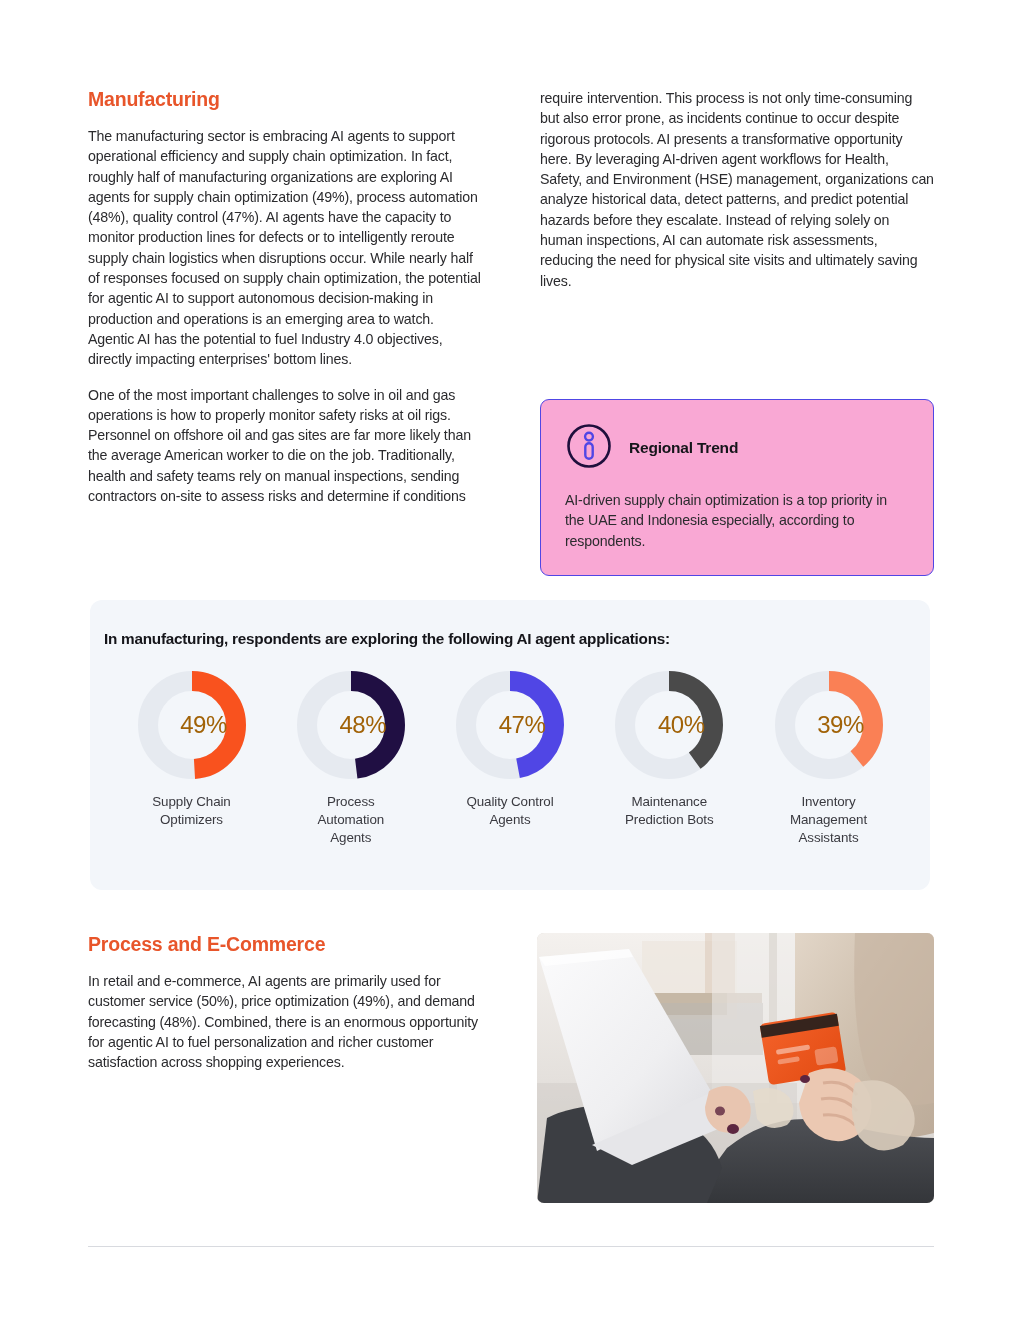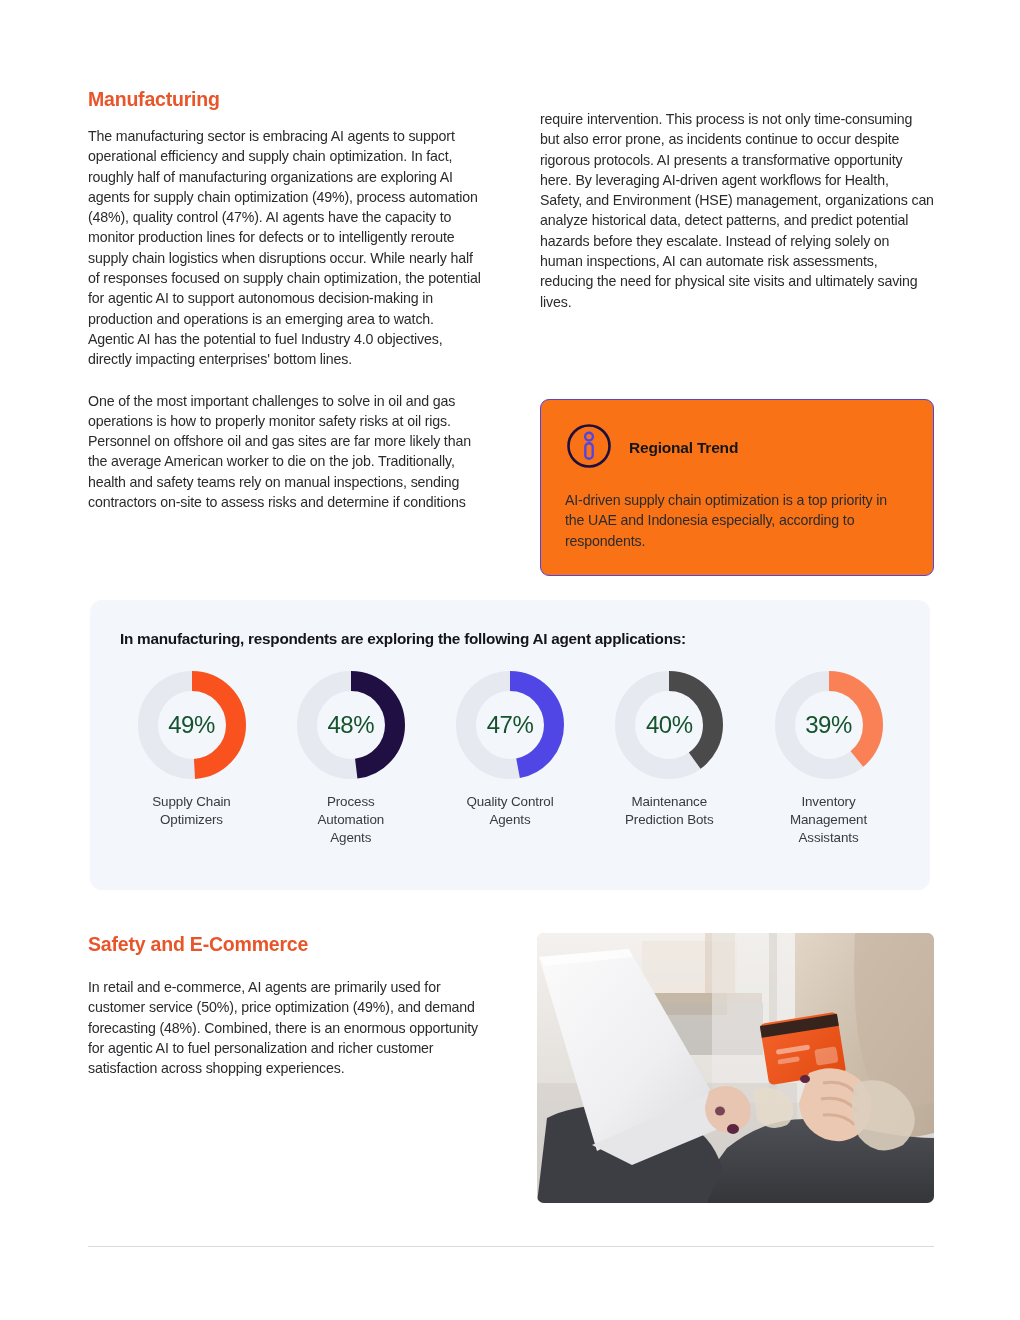--- a/index.html
+++ b/index.html
@@ -34,31 +34,31 @@
     letter-spacing: -0.2px;
     margin-bottom: 15px;
   }
   p.body {
     color: #2B2B2E;
     font-size: 14.2px;
     line-height: 20.3px;
     letter-spacing: -0.15px;
     margin-bottom: 15px;
   }
-  p.body:last-child { margin-bottom: 0; margin-top: 21px; }
+  p.body:last-child { margin-bottom: 0; }
 
   
   .callout {
     position: absolute;
     left: 540px; top: 399px;
     width: 394px;
     border: 1.6px solid #5046E5;
     border-radius: 9px;
     padding: 22px 24px 24px 24px;
-    background: #f97316;
+    background: #f9a8d4;
   }
   .callout-head {
     display: flex;
     align-items: center;
     gap: 16px;
     margin-bottom: 16px;
   }
   .callout-title {
     font-size: 15.5px;
     font-weight: bold;
@@ -76,21 +76,21 @@
   
   .chart-panel {
     position: absolute;
     left: 90px; top: 600px;
     width: 840px; height: 290px;
     background: #F3F6FA;
     border-radius: 12px;
   }
   .chart-title {
     position: absolute;
-    left: 30px; top: 30px;
+    left: 14px; top: 30px;
     font-size: 15.3px;
     font-weight: bold;
     color: #15151A;
     letter-spacing: -0.25px;
   }
   .donut-row {
     position: absolute;
     left: 22px; top: 70px;
     width: 796px;
     display: flex;
@@ -102,27 +102,27 @@
     flex-direction: column;
     align-items: center;
   }
   .donut-wrap {
     position: relative;
     width: 110px; height: 110px;
   }
   .donut-wrap svg { display: block; }
   .donut-value {
     position: absolute;
-    left: 0; top: 0;
+    left: 12px; top: 0;
     width: 110px; height: 110px;
     display: flex;
     align-items: center;
     justify-content: center;
     font-size: 24px;
-    color: #14532d;
+    color: #a16207;
     letter-spacing: -0.5px;
   }
   .donut-label {
     margin-top: 13px;
     text-align: center;
     font-size: 13.4px;
     line-height: 18px;
     color: #3A3A40;
     letter-spacing: -0.1px;
   }
@@ -272,21 +272,21 @@
           <div class="donut-label">
             <div>Inventory</div>
             <div>Management</div>
             <div>Assistants</div>
           </div>
         </div>
       </div>
   </div>
 
   <div class="retail-text">
-    <h2 class="section-heading">Safety and E-Commerce</h2>
+    <h2 class="section-heading">Process and E-Commerce</h2>
     <p class="body">In retail and e-commerce, AI agents are primarily used for customer service (50%), price optimization (49%), and demand forecasting (48%). Combined, there is an enormous opportunity for agentic AI to fuel personalization and richer customer satisfaction across shopping experiences.</p>
   </div>
 
   <div class="photo">
     <svg viewBox="0 0 397 270" preserveAspectRatio="xMidYMid slice" aria-hidden="true">
       <defs>
         <linearGradient id="bgG" x1="0" y1="0" x2="0" y2="1">
           <stop offset="0%" stop-color="#F4F1EE"></stop>
           <stop offset="55%" stop-color="#E4E0DC"></stop>
           <stop offset="100%" stop-color="#D3CFCB"></stop>

